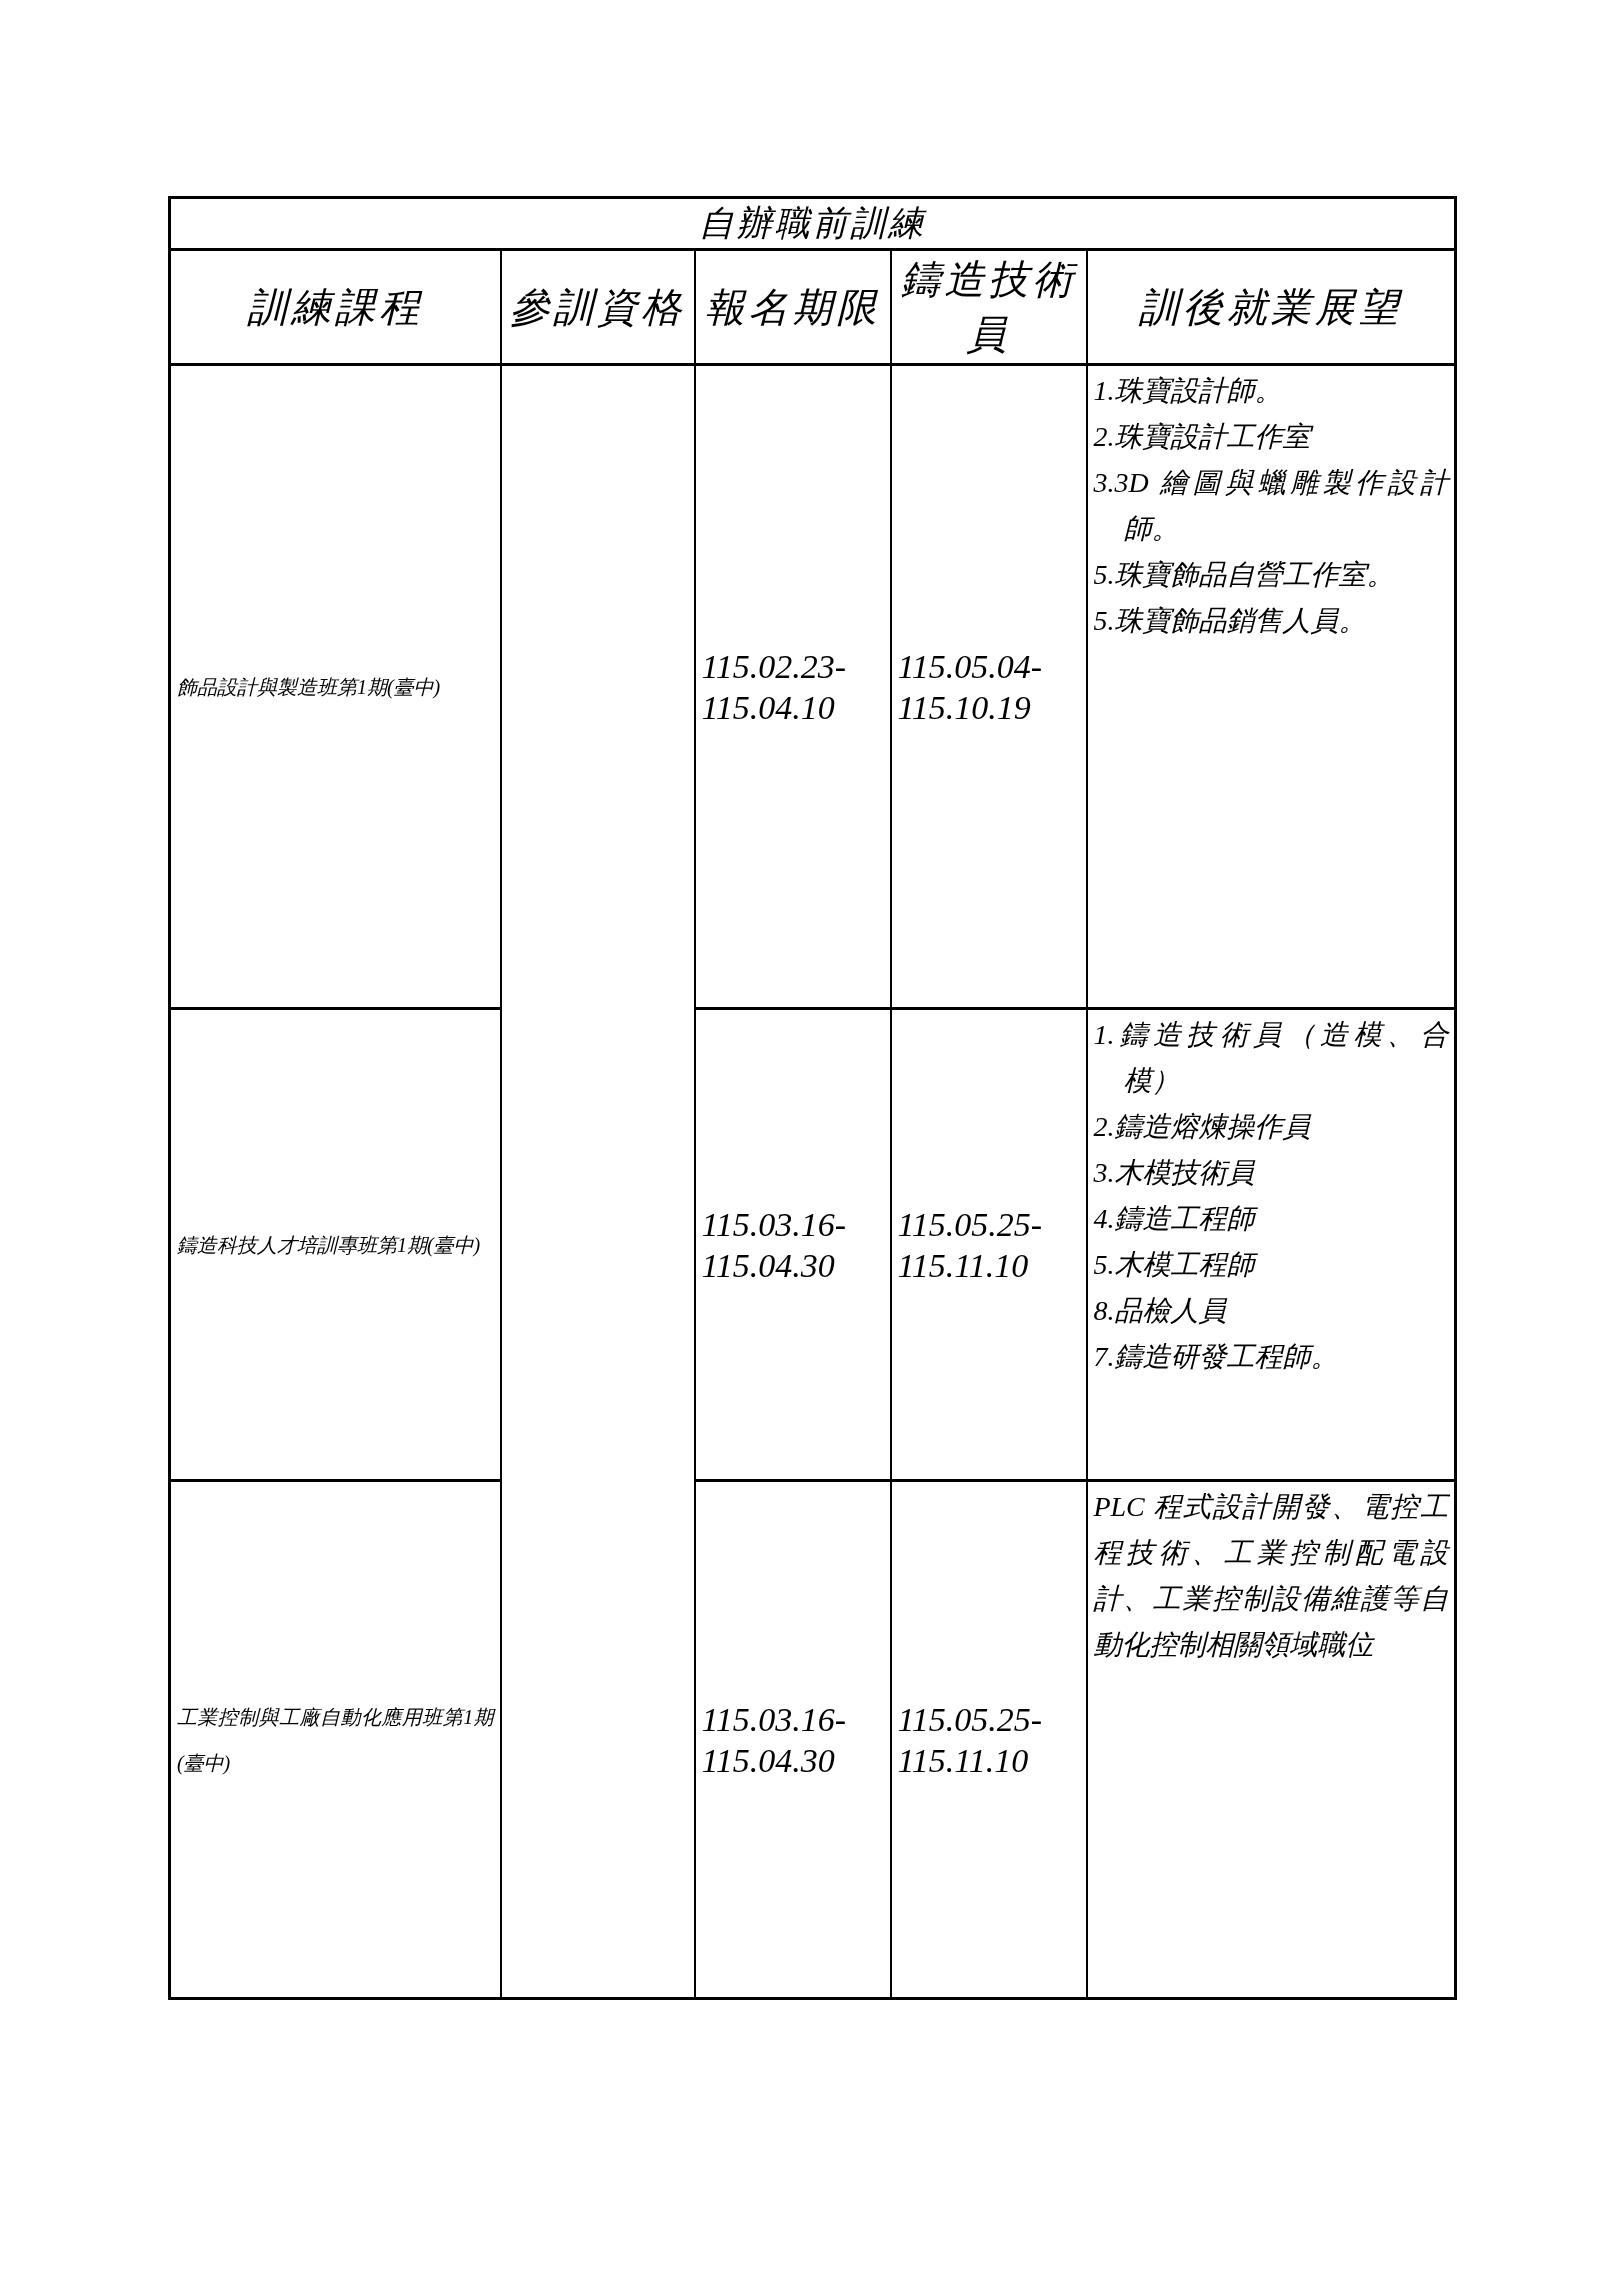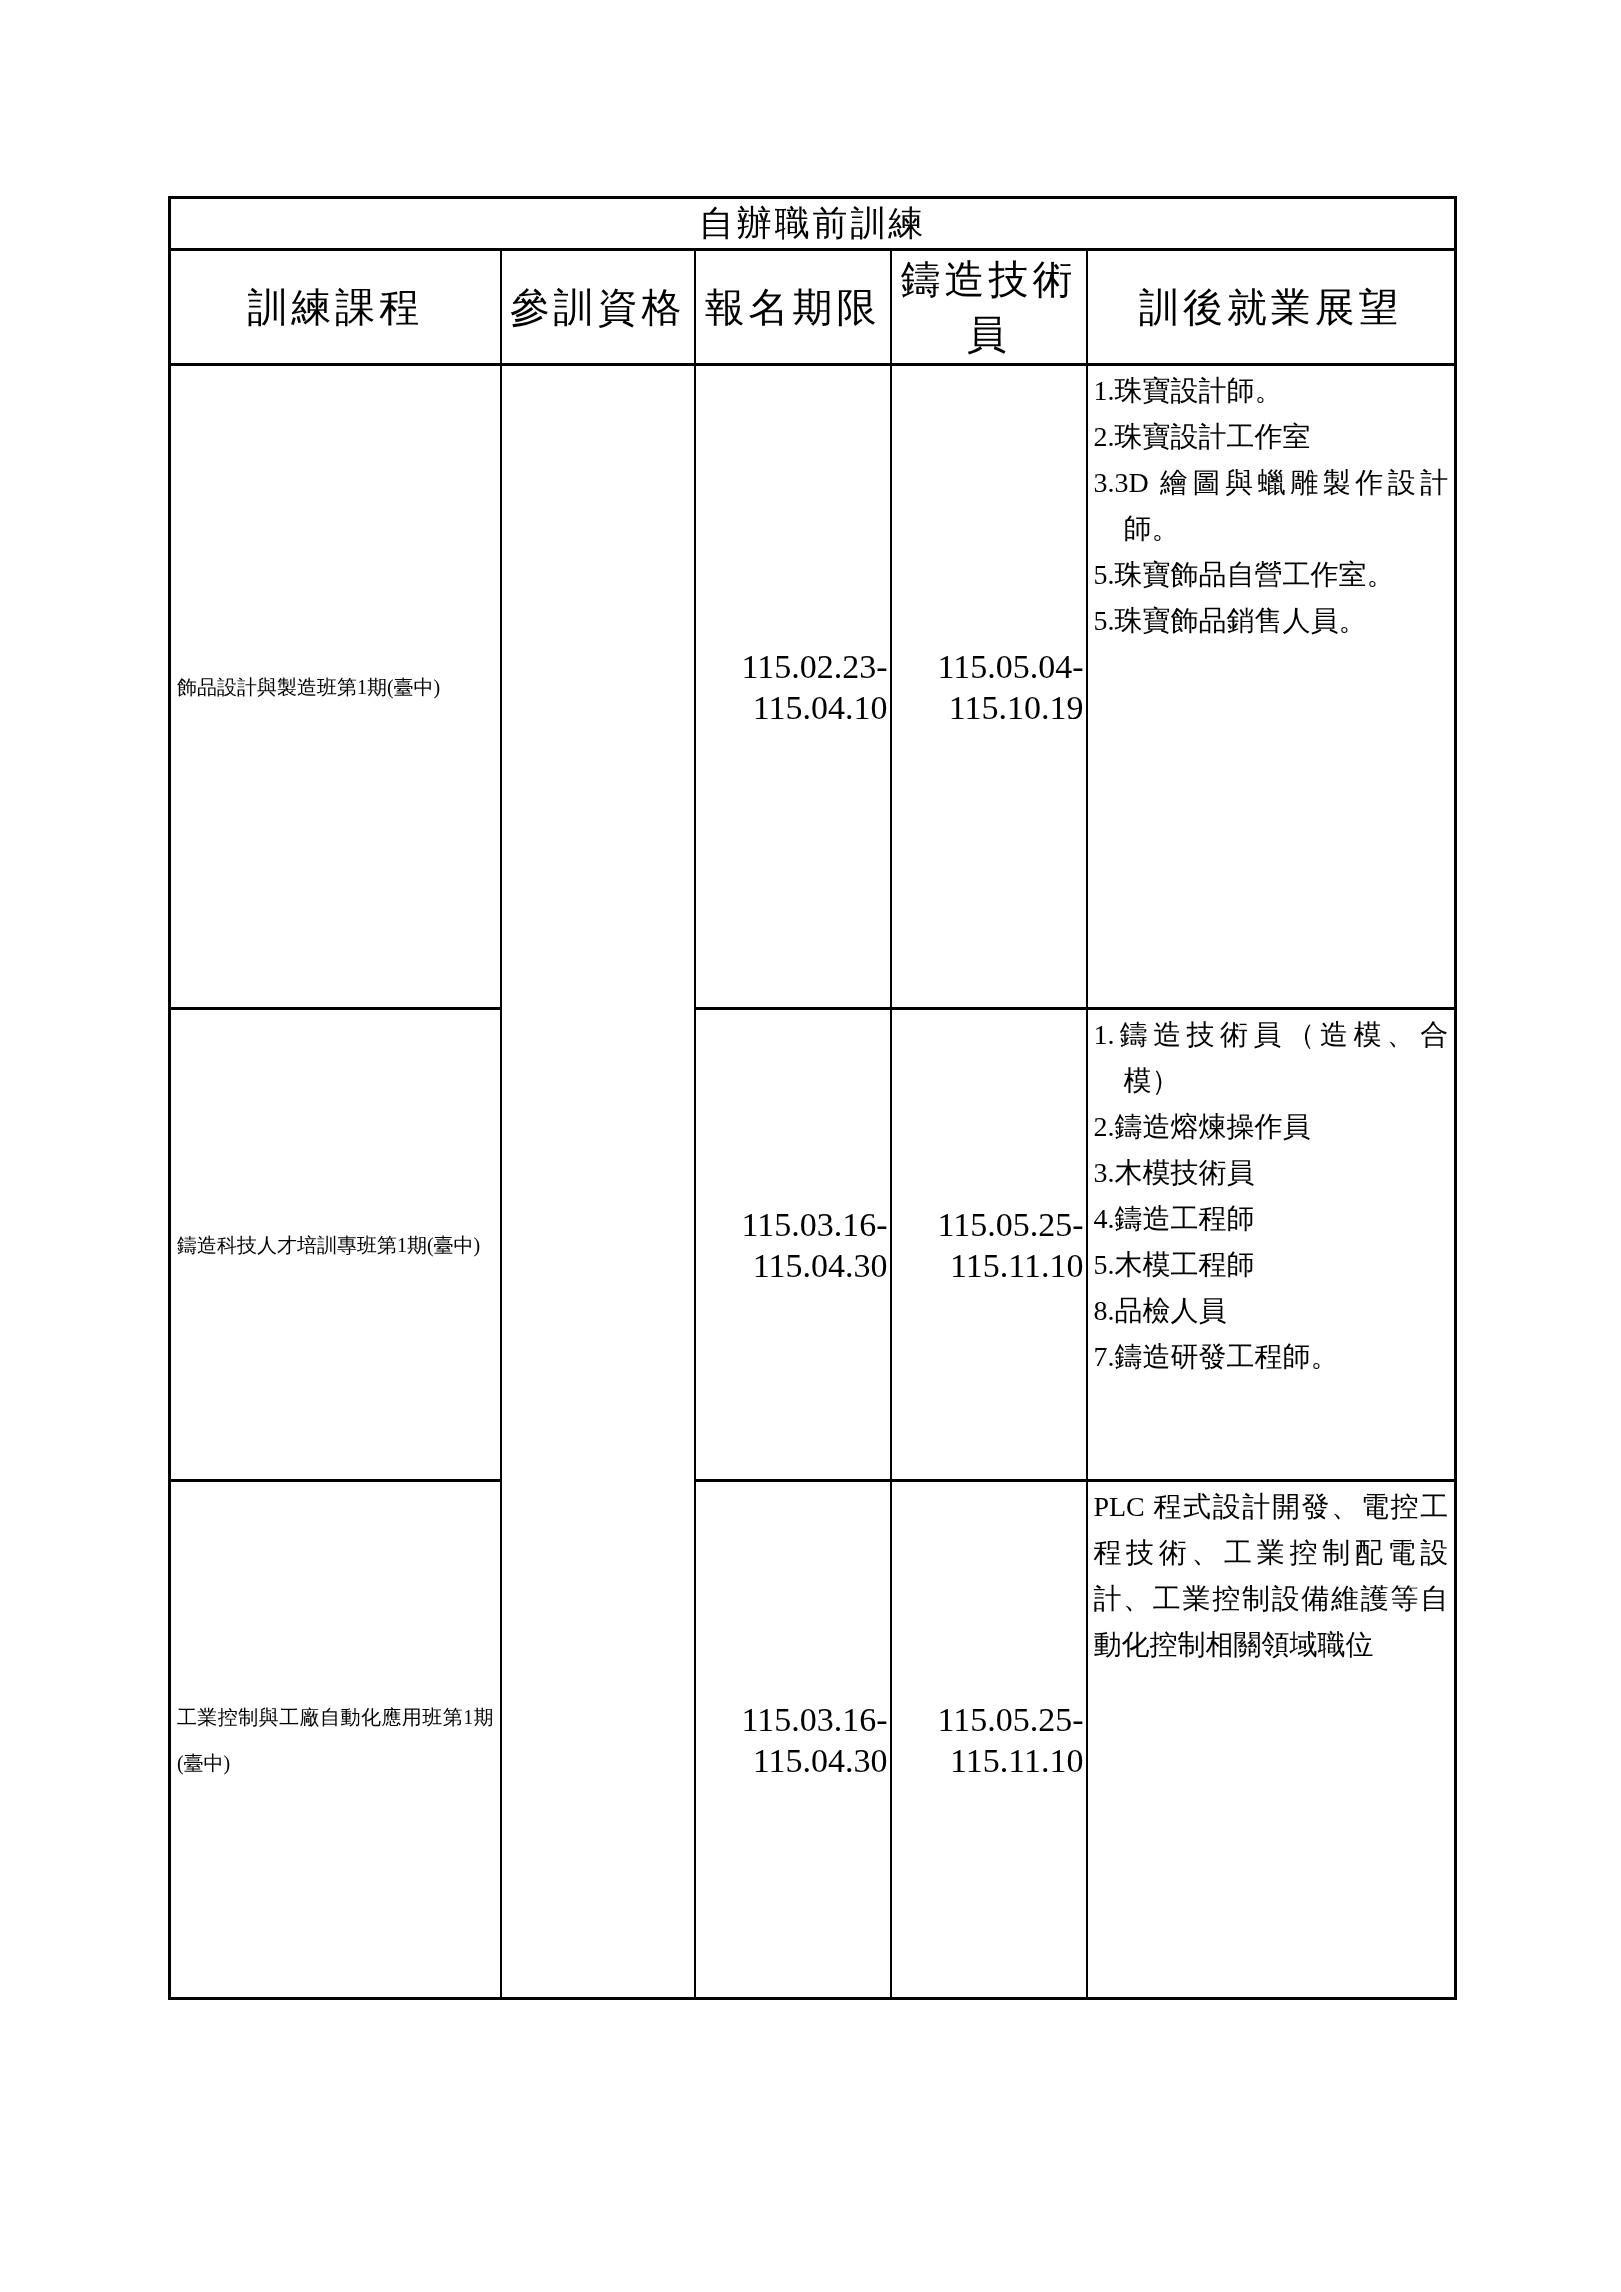--- a/index.html
+++ b/index.html
@@ -10,20 +10,21 @@
   .page{position:relative;width:1621px;height:2293px;background:#ffffff;overflow:hidden}
   table.train{
     position:absolute;left:168px;top:196px;width:1286px;
     border-collapse:collapse;table-layout:fixed;
     background:#ffffff;
   }
   table.train td, table.train th{
     border:2.9px solid #000;
     font-weight:normal;
     overflow:hidden;
+    font-style:italic;
   }
   table.train{border:3.9px solid #000}
   tr.title-row td{
     height:38px;border-bottom-width:3.9px;
     text-align:center;vertical-align:middle;
     font-size:35px;letter-spacing:2.9px;
   }
   tr.header-row th{
     height:55px;border-bottom-width:3.9px;
     text-align:center;vertical-align:middle;
@@ -32,21 +33,21 @@
   tr.data-row td{border-top-width:3.9px}
   tr.r1 > td{height:639px}
   tr.r2 > td{height:467px}
   tr.r3 > td{height:513px}
   td.course{
     vertical-align:middle;text-align:justify;
     padding:0 5.9px;font-size:20px;line-height:46px;
   }
   td.qual{vertical-align:middle}
   td.date{
-    vertical-align:middle;text-align:right;
+    vertical-align:middle;text-align:left;
     padding:0 2px 0 5.9px;font-size:34px;line-height:41px;
   }
   td.date .li{white-space:nowrap}
   td.prospects{
     vertical-align:top;text-align:justify;
     padding:2px 5.9px 0 5.9px;font-size:28px;line-height:46px;
   }
   td.prospects .li{text-align:justify}
   td.prospects .li.hang{padding-left:30px;text-indent:-30px}
 </style>

